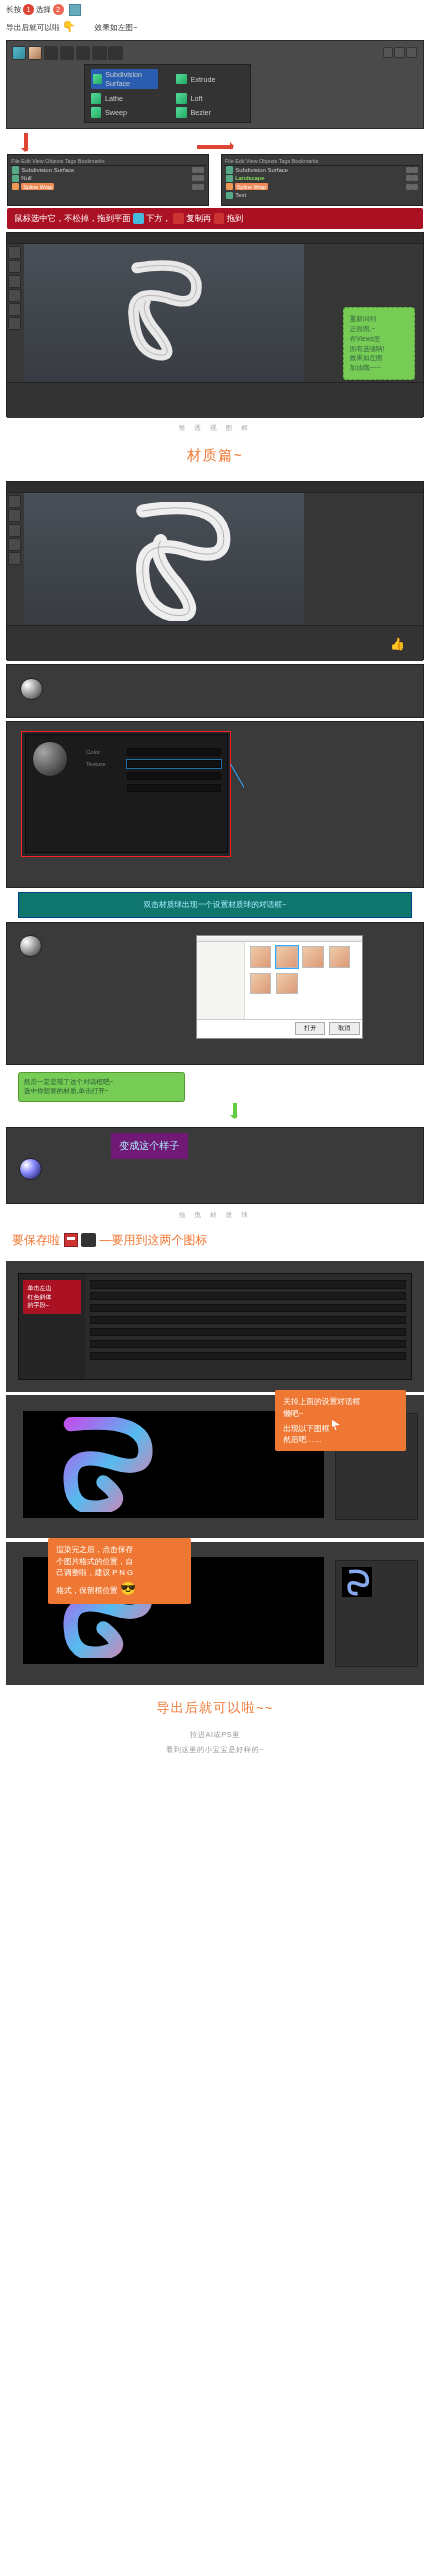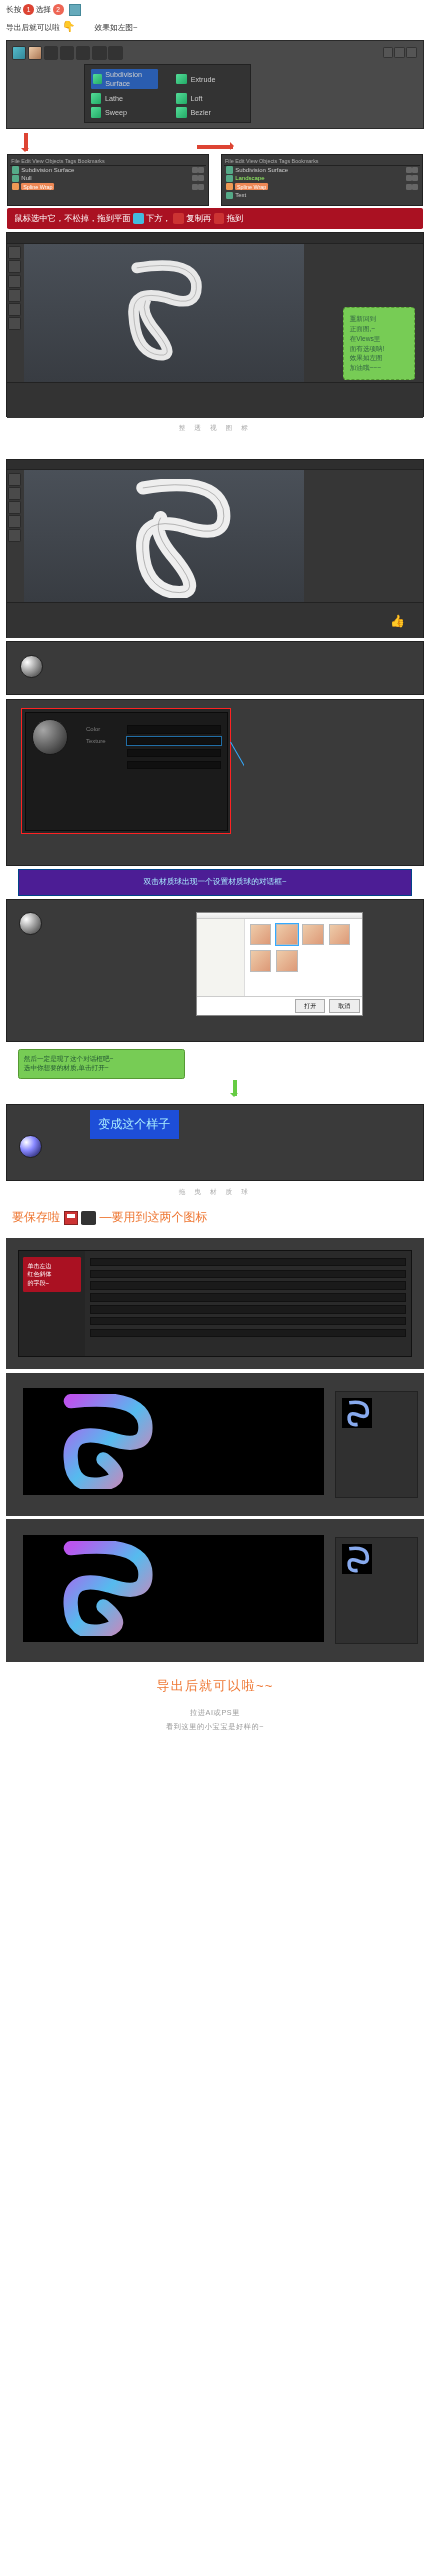--- a/index.html
+++ b/index.html
@@ -74,21 +74,21 @@
   
   .caption { text-align: center; font-size: 6.6px; color: #aaa; letter-spacing: 3.6px; padding: 3.6px; }
   
   
   .orange-heading { text-align: center; padding: 9px; }
   .orange-heading h2 { color: #e73; font-size: 14.3px; font-weight: normal; letter-spacing: 1.2px; margin-bottom: 3.6px; }
   .orange-heading .sub { color: #e73; font-size: 12px; letter-spacing: 0.6px; }
   .orange-heading .fist { font-size: 13px; margin: 0 3.6px; }
   
   
-  .blue-callout { background: #4c1d95; color: #aef; padding: 6px 9.5px; font-size: 7.7px; text-align: center; border: 0.6px solid #048; line-height: 1.6; margin: 0 18px; }
+  .blue-callout { background: #0f766e; color: #aef; padding: 6px 9.5px; font-size: 7.7px; text-align: center; border: 0.6px solid #048; line-height: 1.6; margin: 0 18px; }
   
   
   .mat-editor-shot { margin: 3.6px 6px; background: #3a3a3a; border: 0.6px solid #222; position: relative; height: 167px; }
   .red-rect { position: absolute; border: 1.2px solid #f22; background: rgba(0,0,0,0.35); }
   .blue-arrow-line { position: absolute; background: #3af; }
   
   
   .filebrowser { position: absolute; background: #fff; border: 0.6px solid #888; width: 167px; font-size: 6px; }
   .filebrowser .fb-top { background: linear-gradient(#f8f8f8,#e8e8e8); border-bottom: 0.6px solid #ccc; padding: 2.4px; }
   .filebrowser .fb-body { display: flex; height: 77px; }
@@ -98,21 +98,21 @@
   .fb-thumb.sel { outline: 1.2px solid #3af; }
   .filebrowser .fb-bot { border-top: 0.6px solid #ccc; padding: 2.4px; display: flex; gap: 3.6px; justify-content: flex-end; }
   .fb-btn { background: #eee; border: 0.6px solid #aaa; padding: 1.2px 8.3px; font-size: 6px; }
   
   
   .green-mini-note { background: #7c5; border: 0.6px solid #593; border-radius: 2.4px; padding: 4.8px; font-size: 6.6px; color: #253; }
   .green-arrow-down { width: 3.6px; height: 15.5px; background: #6c4; margin: 1.2px auto; position: relative; }
   .green-arrow-down::after { content:''; position:absolute; bottom:-4.8px; left:-3px; border:4.8px solid transparent; border-top-color:#6c4; }
   
   
-  .blue-mini { background: #1d4ed8; color: #aef; font-size: 12px; padding: 6px 8.3px; display: inline-block; margin-left: 83px; }
+  .blue-mini { background: #701a75; color: #aef; font-size: 10px; padding: 6px 8.3px; display: inline-block; margin-left: 104px; }
   
   
   .save-heading { display: flex; align-items: center; padding: 8.3px 12px; font-size: 12px; color: #e73; gap: 3.6px; }
   .save-heading .save-icon { width: 14.3px; height: 14.3px; background: #c33; border: 1.2px solid #822; position: relative; }
   .save-heading .save-icon::after { content: ''; position: absolute; inset: 2.4px 2.4px 6px 2.4px; background: #fff; }
   .save-heading .clap-icon { width: 14.3px; height: 14.3px; background: #333; border-radius: 1.8px; position: relative; }
   
   
   .render-dialog { margin: 3.6px 6px; background: #3a3a3a; height: 131px; position: relative; padding: 12px; }
   .render-win { background: #2a2a2a; height: 107px; border: 0.6px solid #111; display: flex; }
@@ -309,20 +309,21 @@
     <div>正面图,~</div>
     <div>在Views里</div>
     <div>面有选项呐!</div>
     <div>效果如左图</div>
     <div>加油哦~~~</div>
   </div>
 </div>
 <div class="caption">整 透 视 图 标</div>
 
 <div class="orange-heading">
+  <h2>材质篇~</h2>
 </div>
 
 <div class="viewport-shot" style="height:179px;">
   <div class="vp-header"></div>
   <div class="vp-main" style="height:132px;">
     <div class="vp-left-tools">
       <div class="vp-tool"></div>
         <div class="vp-tool"></div>
         <div class="vp-tool"></div>
         <div class="vp-tool"></div>
@@ -457,20 +458,26 @@
           <div class="render-input"></div>
         </div>
       <div class="render-row">
           <div class="render-input"></div>
         </div>
     </div>
   </div>
 </div>
 
 <div style="position:relative;">
+  <div class="orange-callout" style="position:absolute; right:24px; top:-4.8px; width:131px; z-index:5;">
+    <div>关掉上面的设置对话框</div>
+    <div>懒吧~</div>
+    <div><span>出现以下图框</span> <span class="cursor-icon"></span></div>
+    <div>然后吧……</div>
+  </div>
   <div class="pic-viewer">
     <div class="pv-canvas">
       <svg style="position:absolute; left:24px; top:6px;" width="107" height="95" viewBox="0 0 180 160">
         <defs>
             <linearGradient id="g1" x1="0" y1="0" x2="1" y2="1">
               <stop offset="0" stop-color="#b5e"></stop>
               <stop offset=".5" stop-color="#5be"></stop>
               <stop offset="1" stop-color="#e7a"></stop>
             </linearGradient>
           </defs>
@@ -481,20 +488,26 @@
       <div style="width:30px;height:30px; background:#000; margin:6px; position:relative;">
         <svg width="30" height="30" viewBox="0 0 50 50">
             <path d="M 12 8 Q 40 4 42 20 Q 44 36 26 28 Q 10 22 12 36 Q 13 46 26 44" fill="none" stroke="#8ae" stroke-width="6"></path>
           </svg>
       </div>
     </div>
   </div>
 </div>
 
 <div style="position:relative;">
+  <div class="orange-callout" style="position:absolute; left:48px; top:-3.6px; width:143px; z-index:5;">
+    <div>渲染完之后，点击保存</div>
+    <div>个图片格式的位置，自</div>
+    <div>己调整啦，建议 P N G</div>
+    <div><span>格式，保留框位置</span> <span class="emoji-cool">😎</span></div>
+  </div>
   <div class="pic-viewer">
     <div class="pv-canvas">
       <svg style="position:absolute; left:24px; top:6px;" width="107" height="95" viewBox="0 0 180 160">
         <defs>
             <linearGradient id="g2" x1="0" y1="0" x2="1" y2="1">
               <stop offset="0" stop-color="#b5e"></stop>
               <stop offset=".5" stop-color="#5be"></stop>
               <stop offset="1" stop-color="#e7a"></stop>
             </linearGradient>
           </defs>

